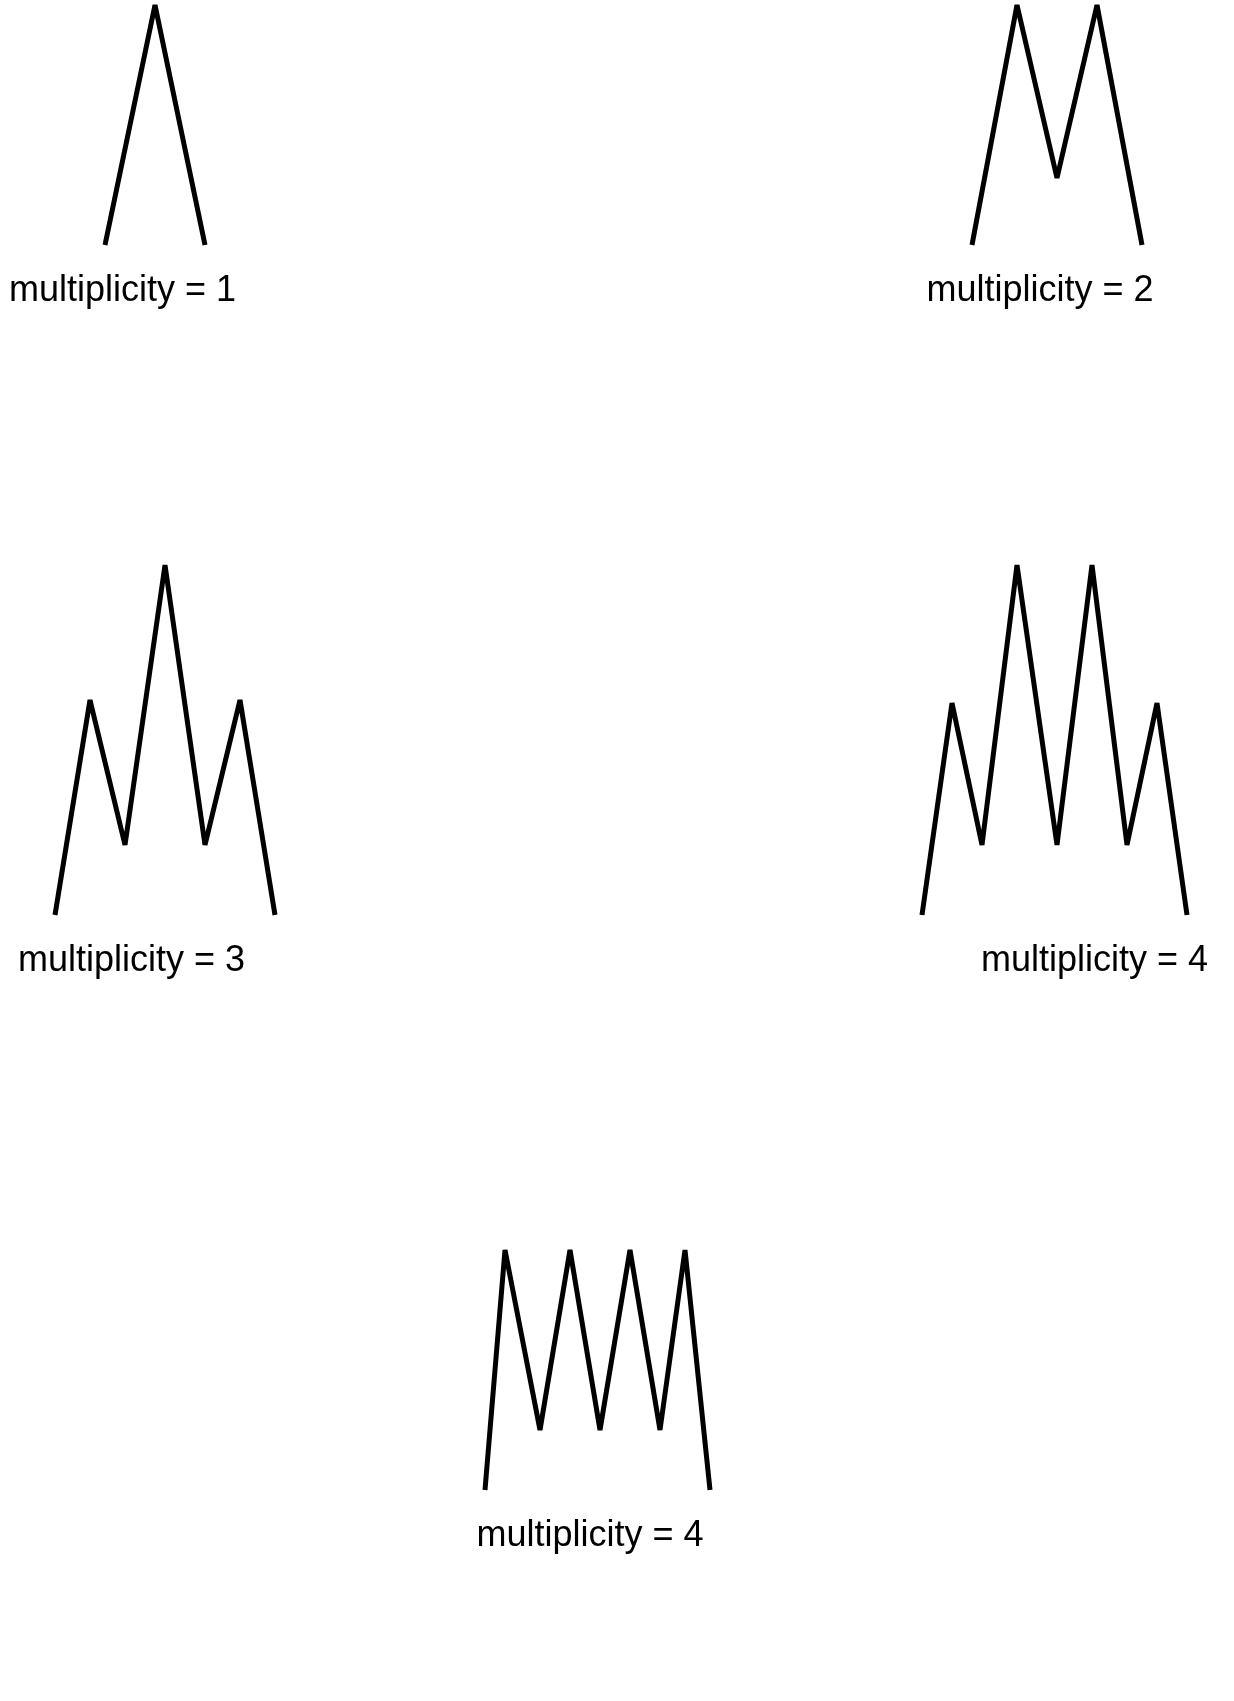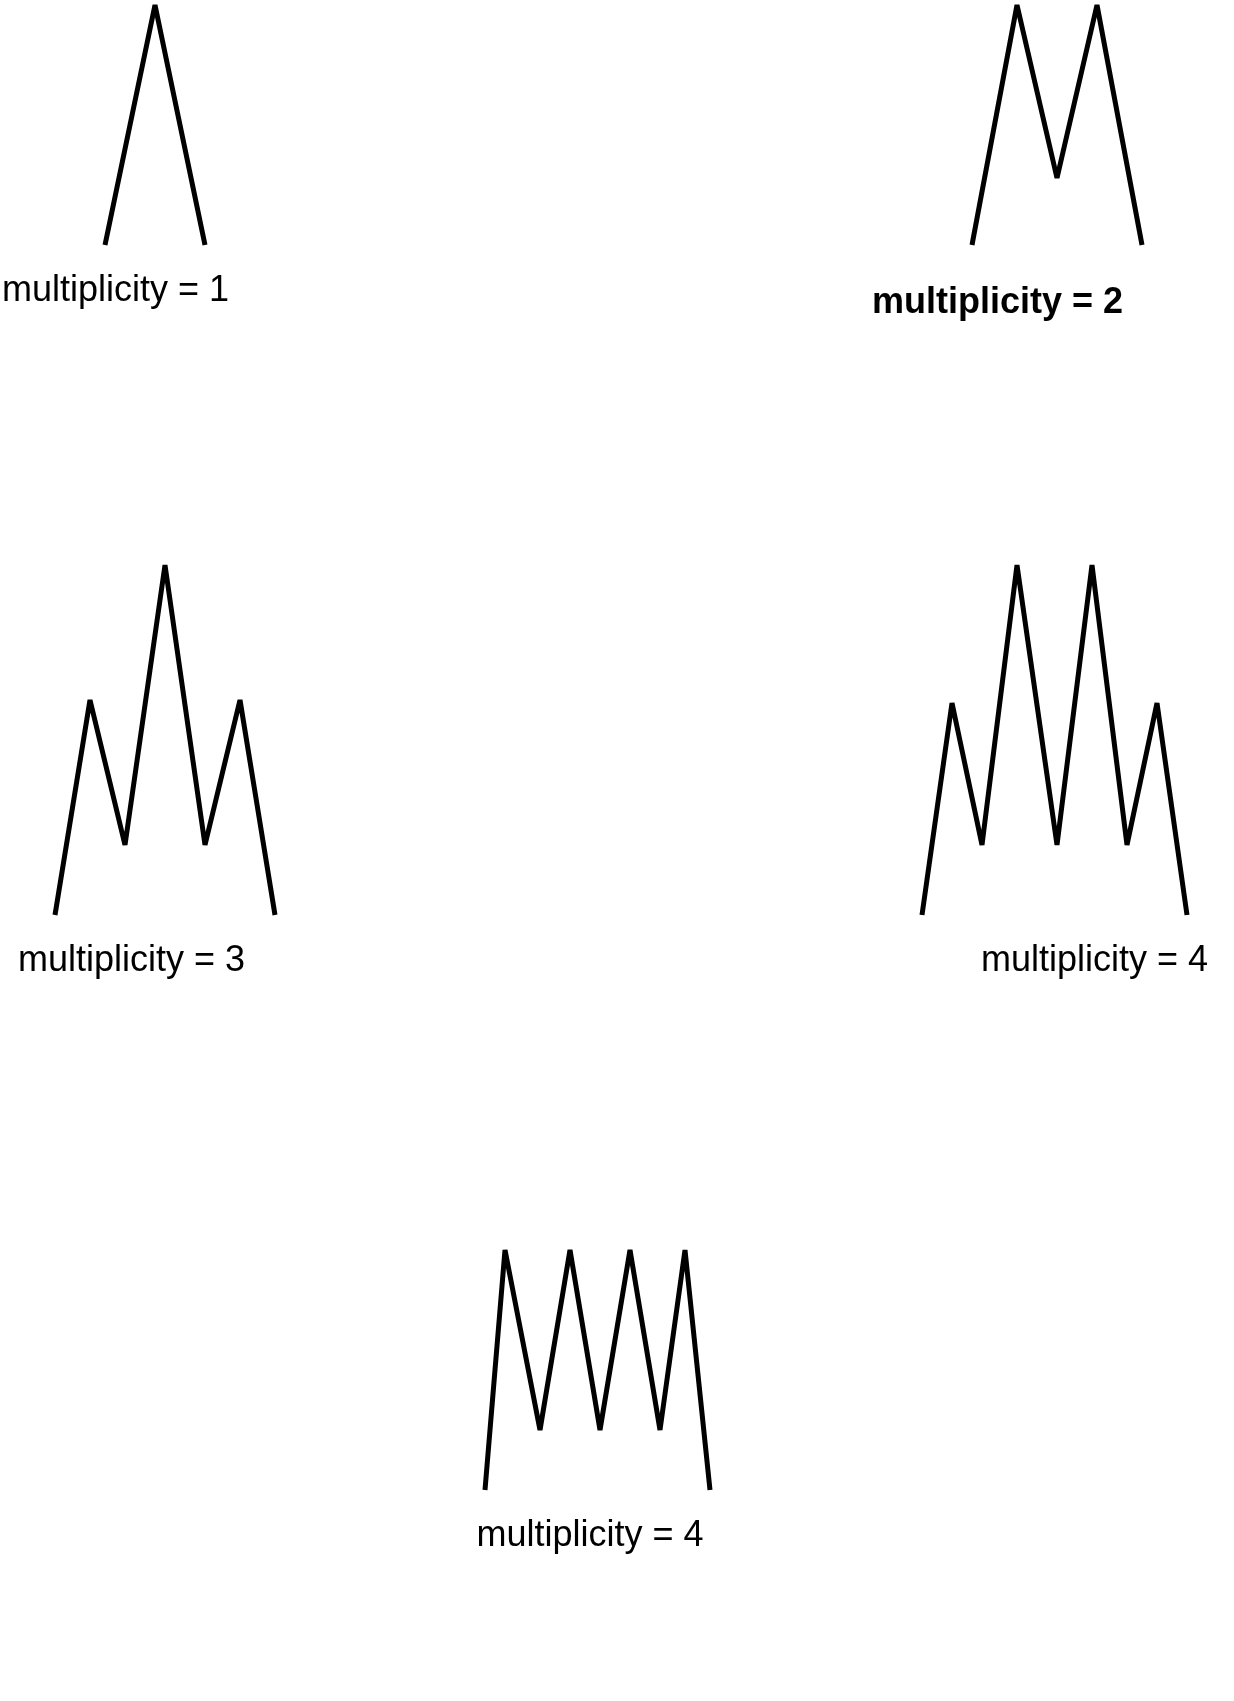--- a/index.html
+++ b/index.html
@@ -27,22 +27,22 @@
     color: #000000;
     white-space: nowrap;
   }
   
   #panel-1 { left: 0px;   top: 0px;   width: 300px; }
   #panel-2 { left: 872px; top: 0px;   width: 340px; }
   #panel-3 { left: 0px;   top: 560px; width: 300px; }
   #panel-4 { left: 872px; top: 560px; width: 340px; }
   #panel-5 { left: 420px; top: 1240px; width: 340px; }
 
-  #panel-1 .caption { text-align: left;  margin-top: 16px; margin-left: 2px; }
-  #panel-2 .caption { text-align: left; margin-top: 28px; margin-right: 4px; font-weight: bold; }
+  #panel-1 .caption { text-align: left;  margin-top: 16px; margin-left: 9px; }
+  #panel-2 .caption { text-align: center; margin-top: 16px; margin-right: 4px; }
   #panel-3 .caption { text-align: left;  margin-top: 16px; margin-left: 18px; }
   #panel-4 .caption { text-align: right; margin-top: 16px; margin-right: 4px; }
   #panel-5 .caption { text-align: center; margin-top: 16px; }
 
   .svg-wrap { position: relative; }
   #panel-1 .svg-wrap { margin-left: 95px; }
   #panel-2 .svg-wrap { margin-left: 90px; }
   #panel-3 .svg-wrap { margin-left: 45px; }
   #panel-4 .svg-wrap { margin-left: 40px; }
   #panel-5 .svg-wrap { margin-left: 50px; }

